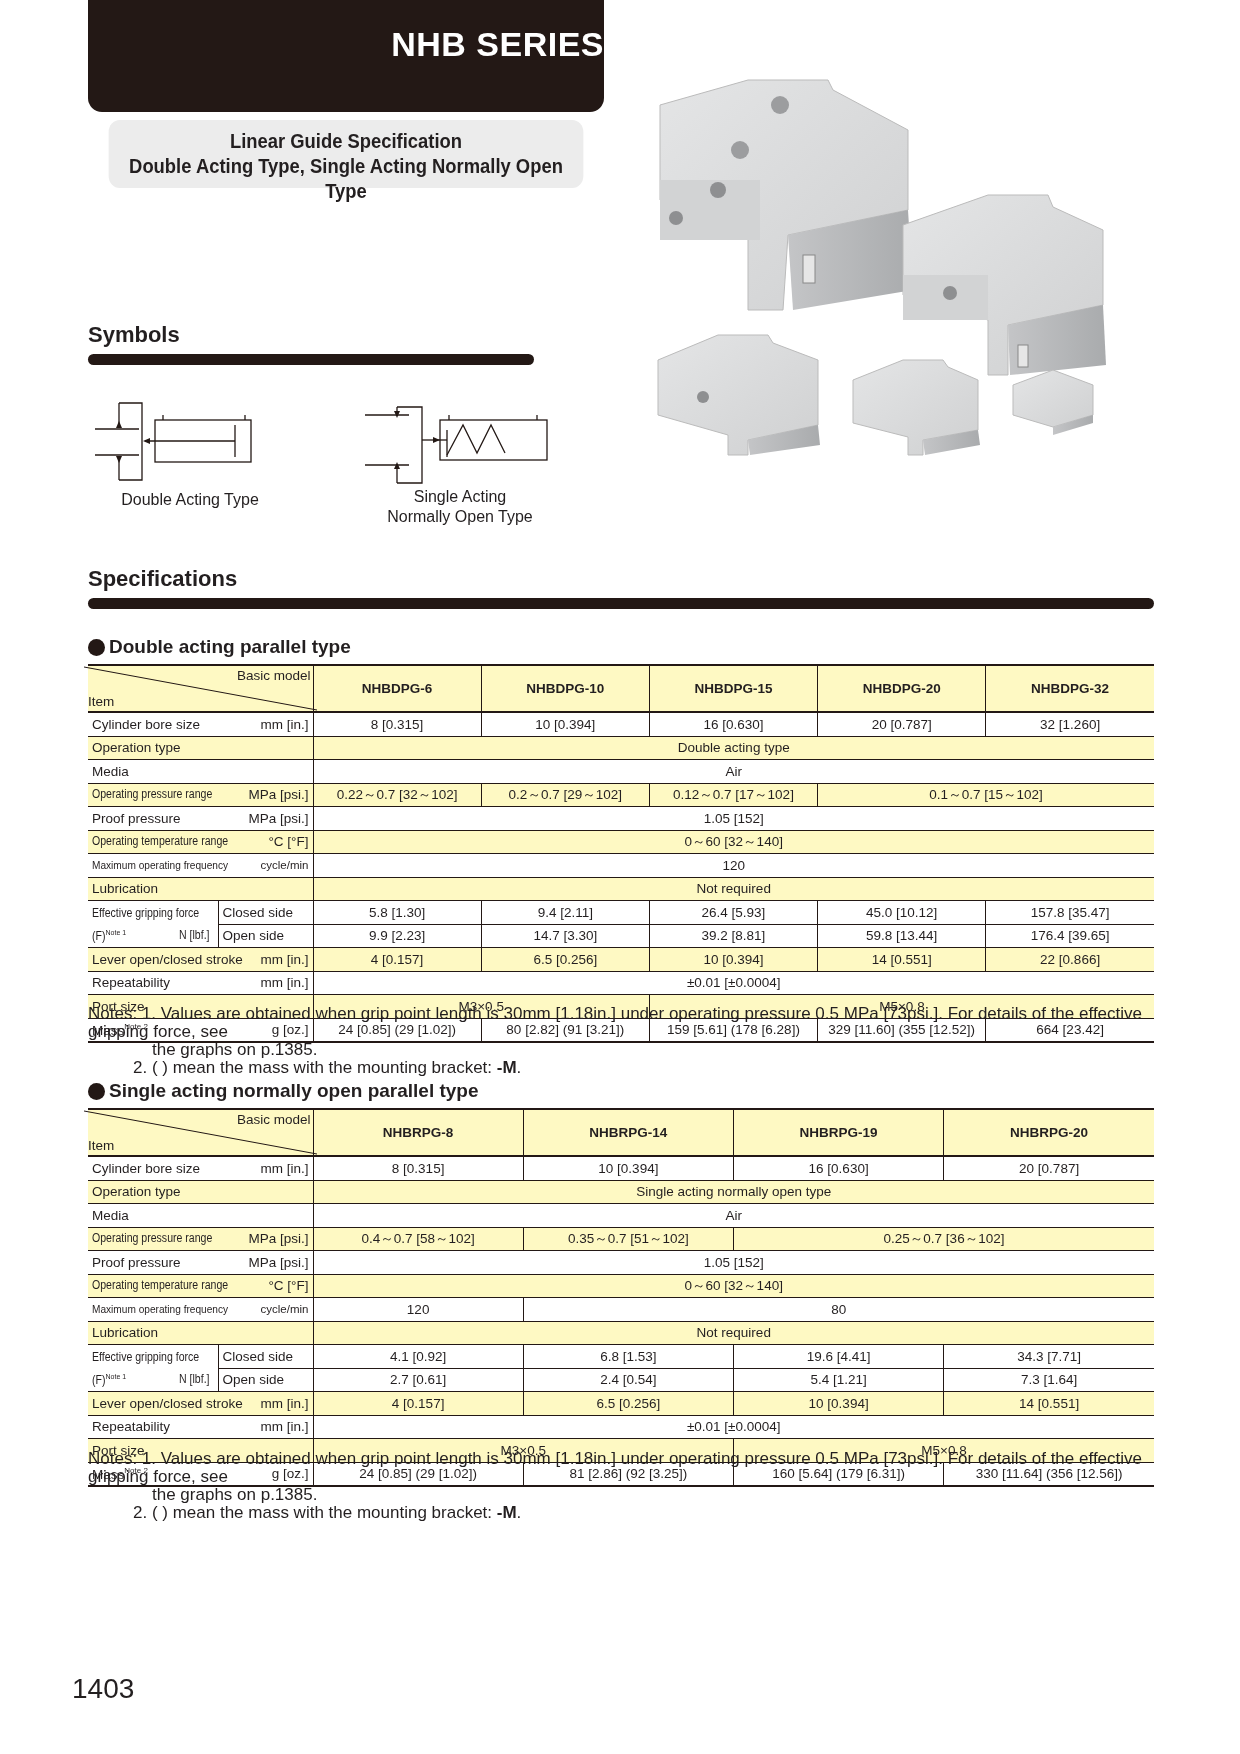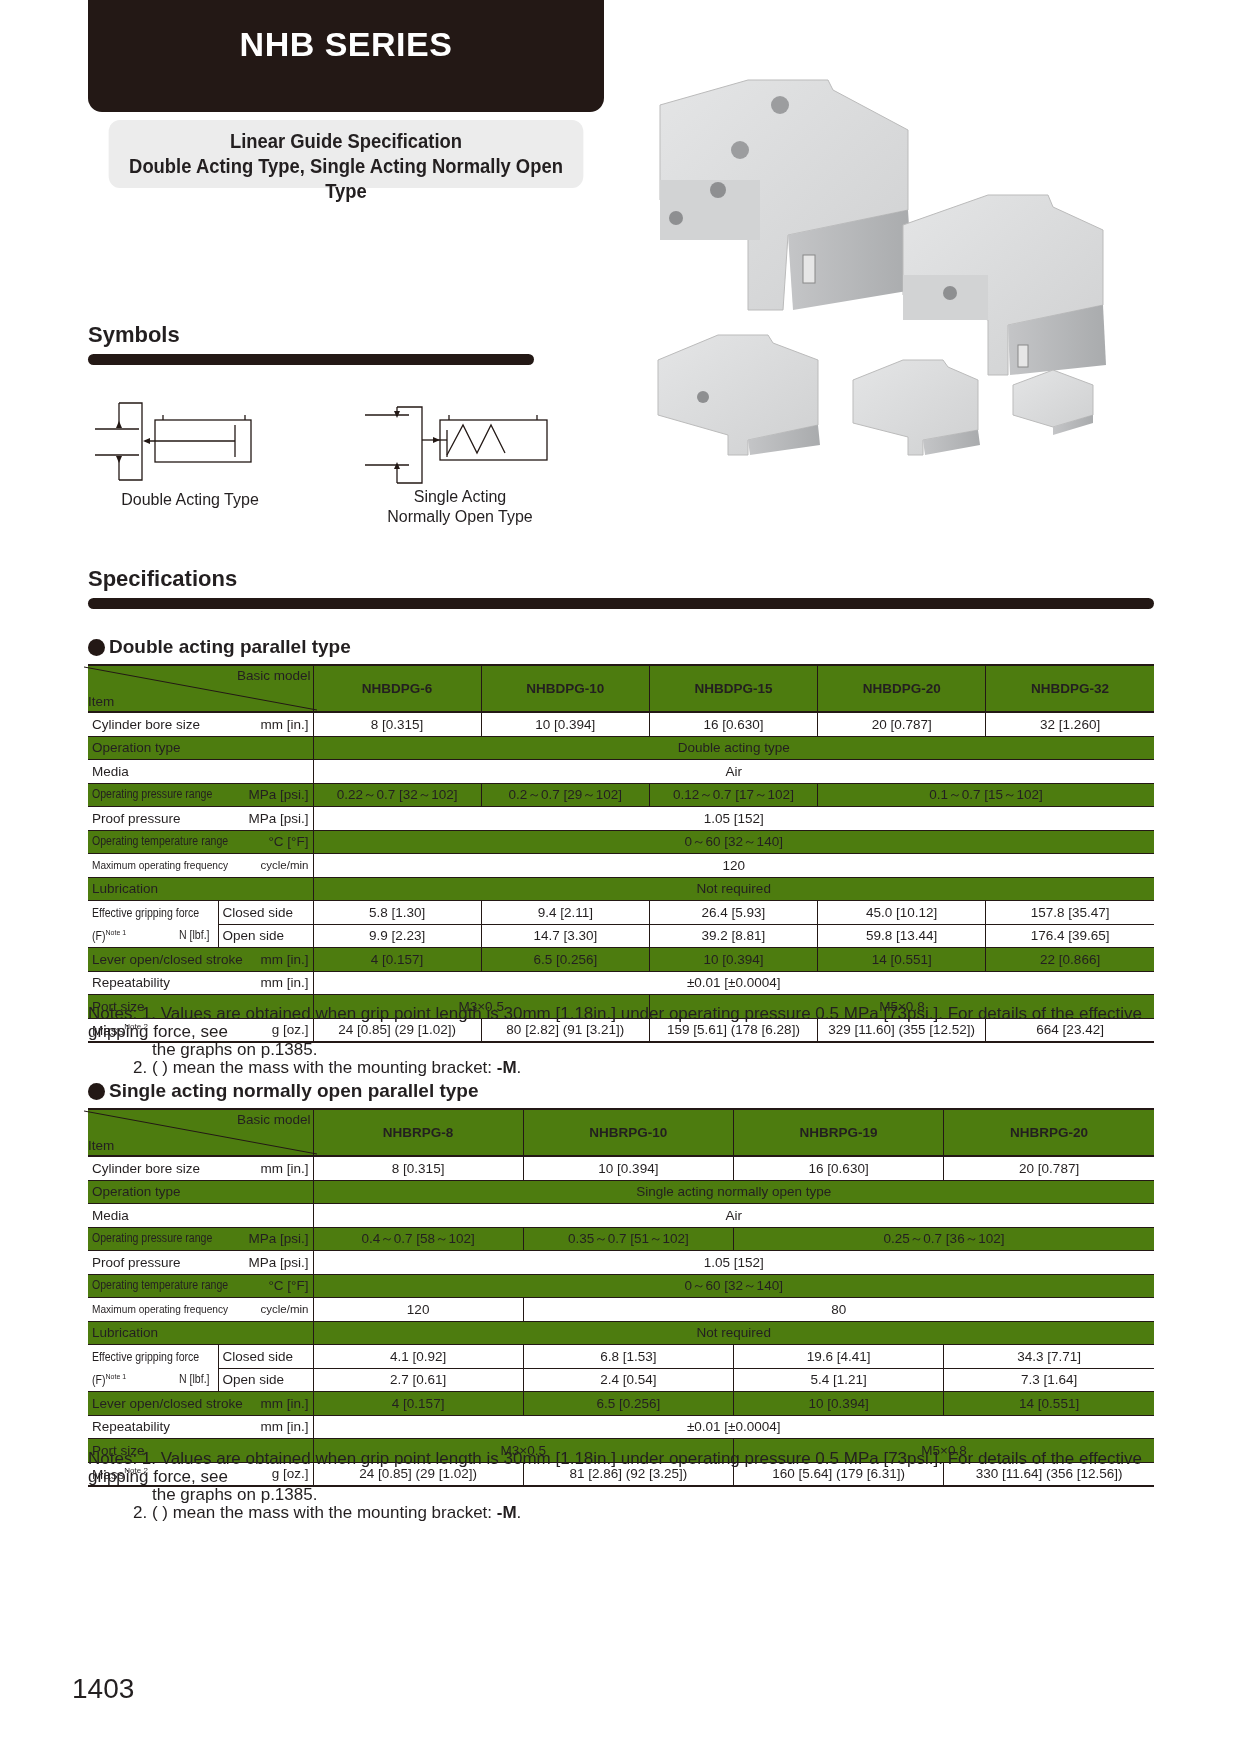--- a/index.html
+++ b/index.html
@@ -1,31 +1,31 @@
 <!DOCTYPE html>
 <html><head>
 <meta charset="utf-8">
 <style>
   html, body { margin: 0; padding: 0; background: #ffffff; }
   body { width: 1240px; height: 1754px; position: relative; font-family: "Liberation Sans", sans-serif; color: #231f20; overflow: hidden; }
-  .title-box { position: absolute; left: 88px; top: 0; width: 516px; height: 112px; background: #231815; border-radius: 0 0 14px 14px; color: #fff; text-align: center; }
+  .title-box { position: absolute; left: 88px; top: 0; width: 516px; height: 112px; background: #231815; border-radius: 0 0 14px 14px; color: #fff; text-align: right; }
   .title-box .t1, .title-box .t2 { font-weight: bold; font-size: 34px; line-height: 36px; letter-spacing: 0.5px; }
   .title-box .t1 { padding-top: 26px; }
   .subtitle-box { position: absolute; left: 88px; top: 120px; width: 516px; height: 68px; background: #ececec; border-radius: 12px; text-align: center; font-weight: bold; font-size: 20px; line-height: 25px; padding-top: 9px; box-sizing: border-box; transform: scaleX(0.92); transform-origin: center; }
   .photo { position: absolute; left: 648px; top: 60px; width: 510px; height: 400px; }
   .section-title { position: absolute; left: 88px; font-weight: bold; font-size: 22px; }
   .section-bar { position: absolute; left: 88px; height: 11px; background: #231815; border-radius: 6px; }
   .symbol-svg { position: absolute; }
   .symbol-label { position: absolute; font-size: 16px; text-align: center; line-height: 20px; }
   .sub-heading { position: absolute; left: 88px; font-weight: bold; font-size: 19px; display: flex; align-items: center; }
   .bullet { display: inline-block; width: 17px; height: 17px; border-radius: 50%; background: #231815; margin-right: 4px; }
   table.spec { position: absolute; left: 88px; width: 1066px; border-collapse: collapse; font-size: 13.5px; table-layout: fixed; }
   table.spec td { border-bottom: 1px solid #231815; height: 22.5px; padding: 0 4px; white-space: nowrap; }
   table.spec td.v { text-align: center; border-left: 1px solid #231815; }
-  table.spec tr.shade td { background: #4d7c0f; }
+  table.spec tr.shade td { background: #fef9c3; }
   table.spec tr.top td { border-top: 2px solid #231815; }
   table.spec tr.hdr td { border-bottom: 2px solid #231815; height: 45px; }
   table.spec tr.last td { border-bottom: 2px solid #231815; }
   .item-wrap { display: flex; justify-content: space-between; }
   .small { font-size: 12px; transform: scaleX(0.88); transform-origin: left; display: inline-block; }
   .unit-small { font-size: 11.5px; }
   .model { font-weight: bold; font-size: 13.5px; text-align: center; }
   .hdr-cell { position: relative; height: 45px; }
   .hdr-cell .basic { position: absolute; right: 2px; top: 2px; }
   .hdr-cell .itm { position: absolute; left: 0; bottom: 2px; }
@@ -325,21 +325,21 @@
   <tbody>
       <tr class="top hdr shade">
     <td colspan="2" class="hdr-cell">
       <svg width="233" height="45">
             <line x1="0" y1="1" x2="233" y2="44" stroke="#231815" stroke-width="1"></line>
           </svg>
       <span class="basic">Basic model</span>
       <span class="itm">Item</span>
     </td>
     <td class="v model">NHBRPG-8</td>
-    <td class="v model">NHBRPG-10</td>
+    <td class="v model">NHBRPG-14</td>
     <td class="v model">NHBRPG-19</td>
     <td class="v model">NHBRPG-20</td>
   </tr>
   <tr>
     <td colspan="2">
           <div class="item-wrap">
             <span>Cylinder bore size</span>
             <span>mm [in.]</span>
           </div>
         </td>

